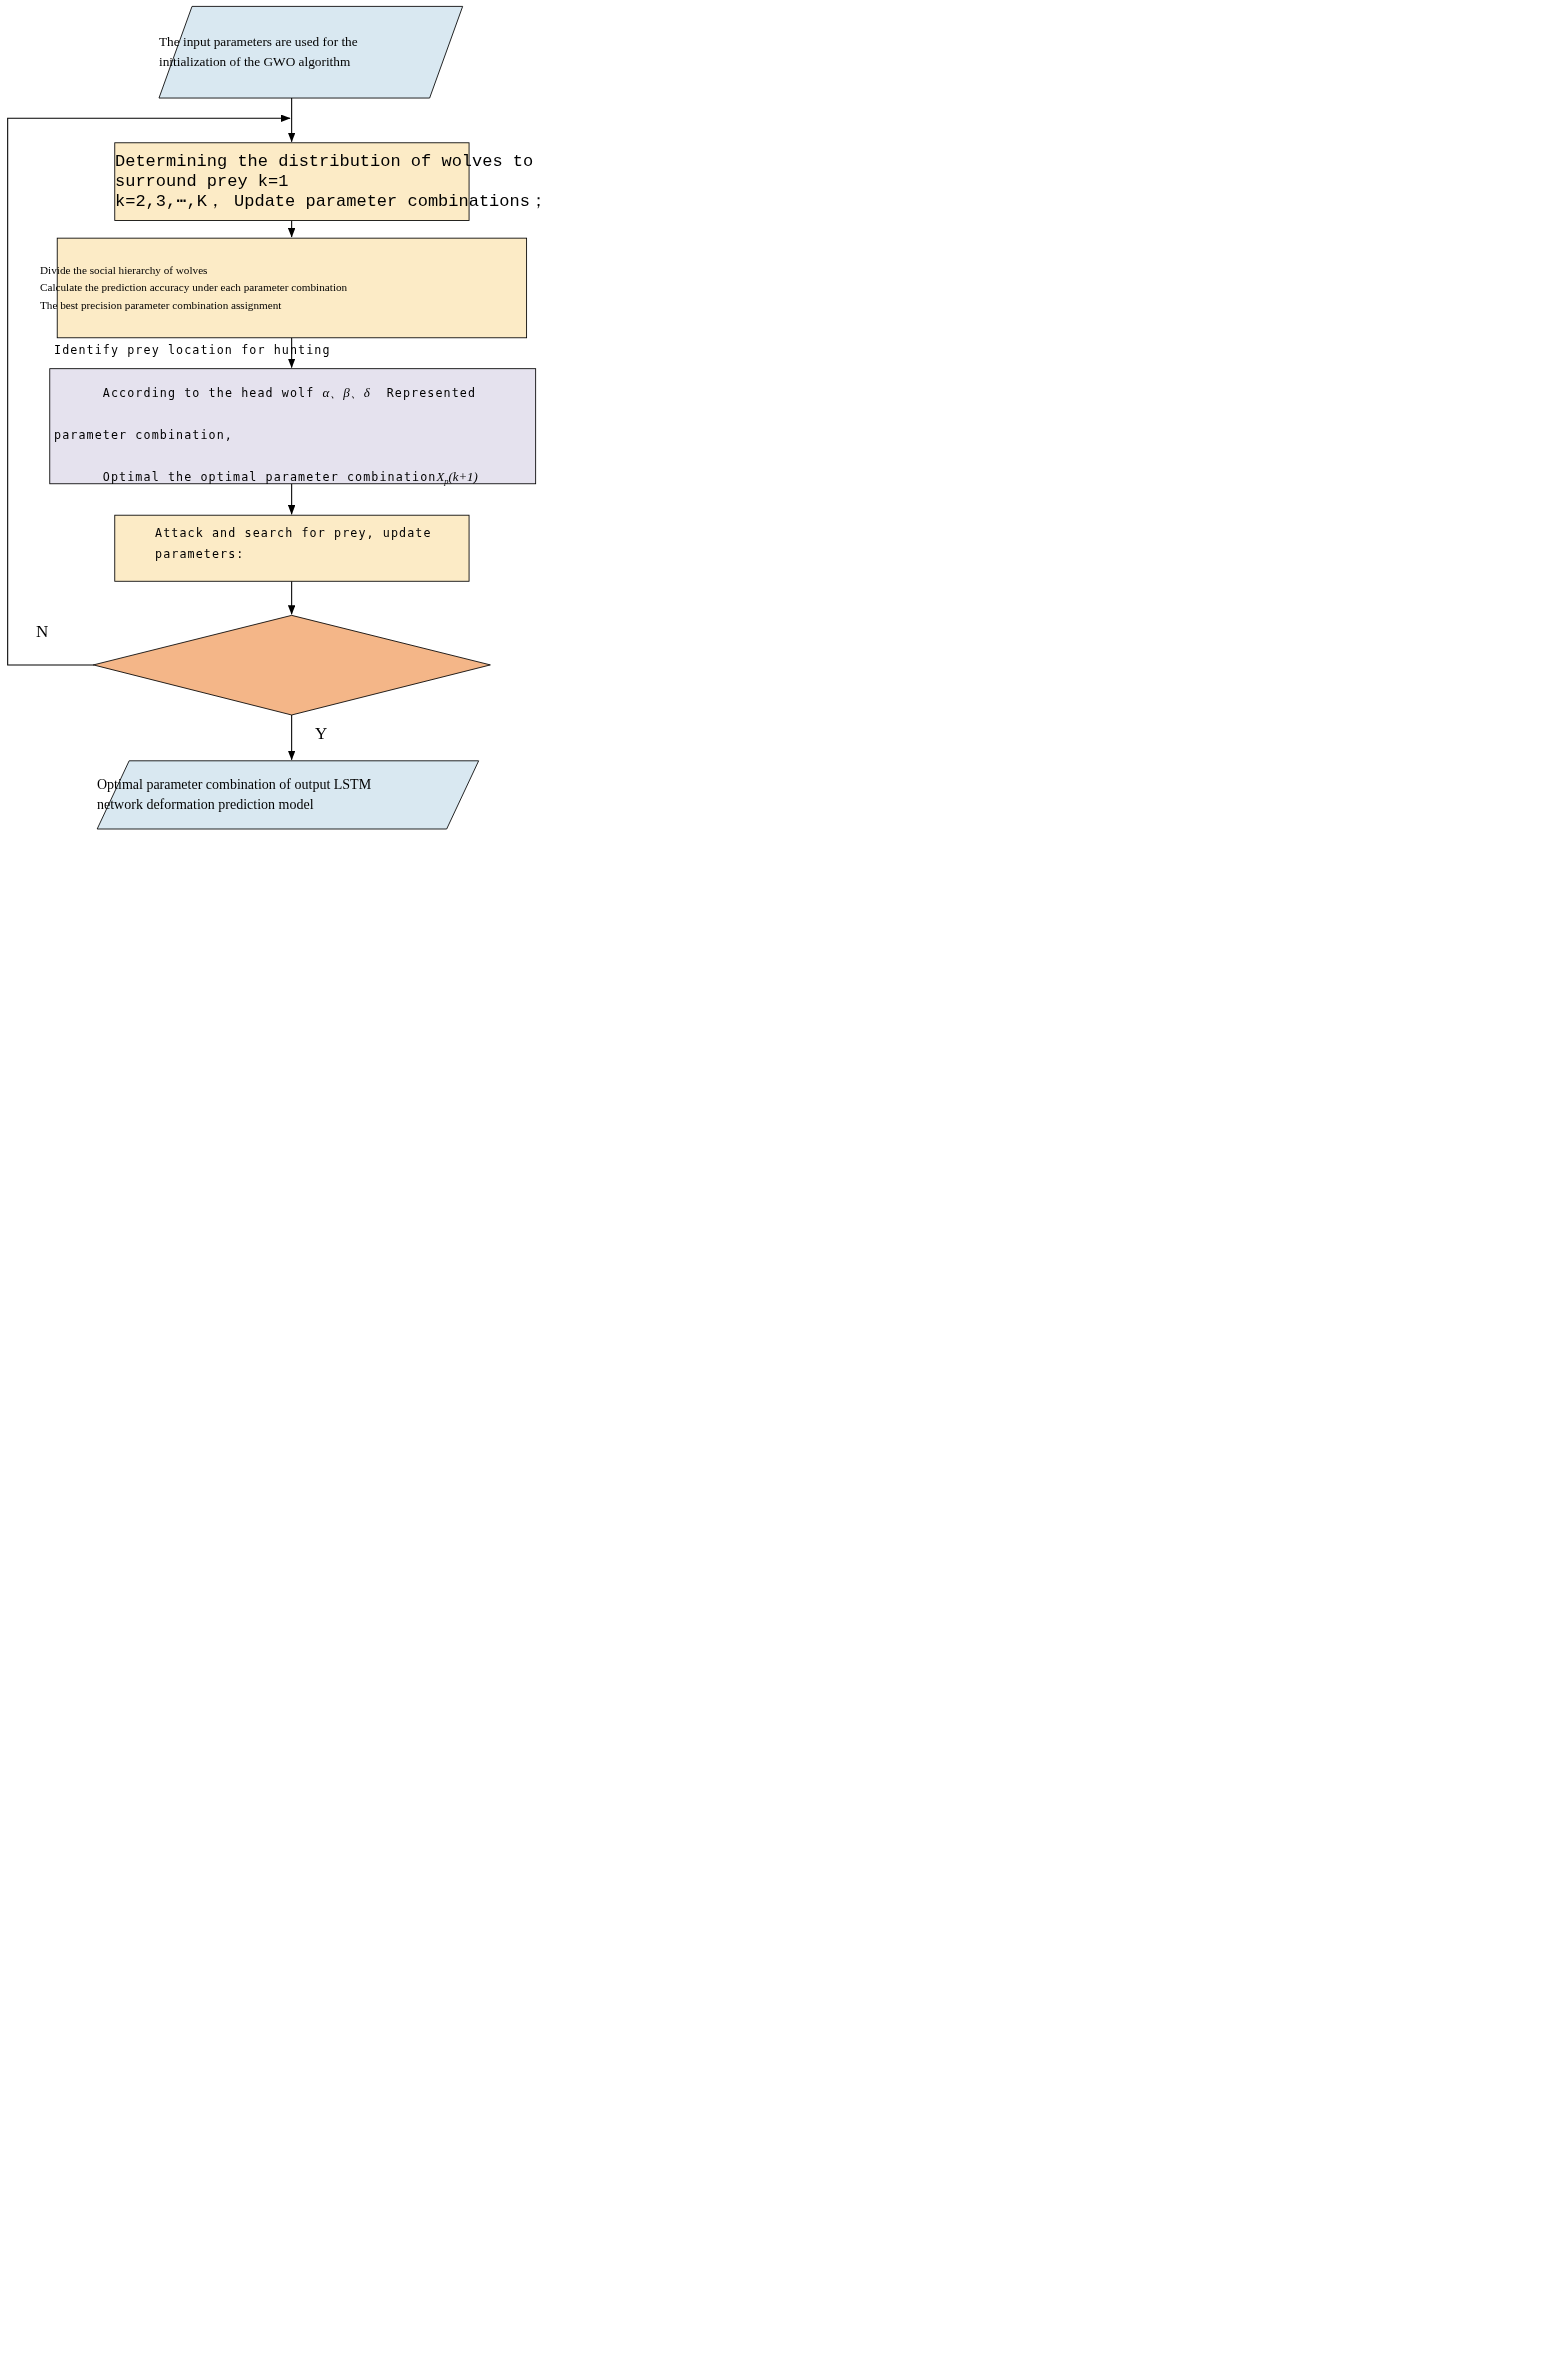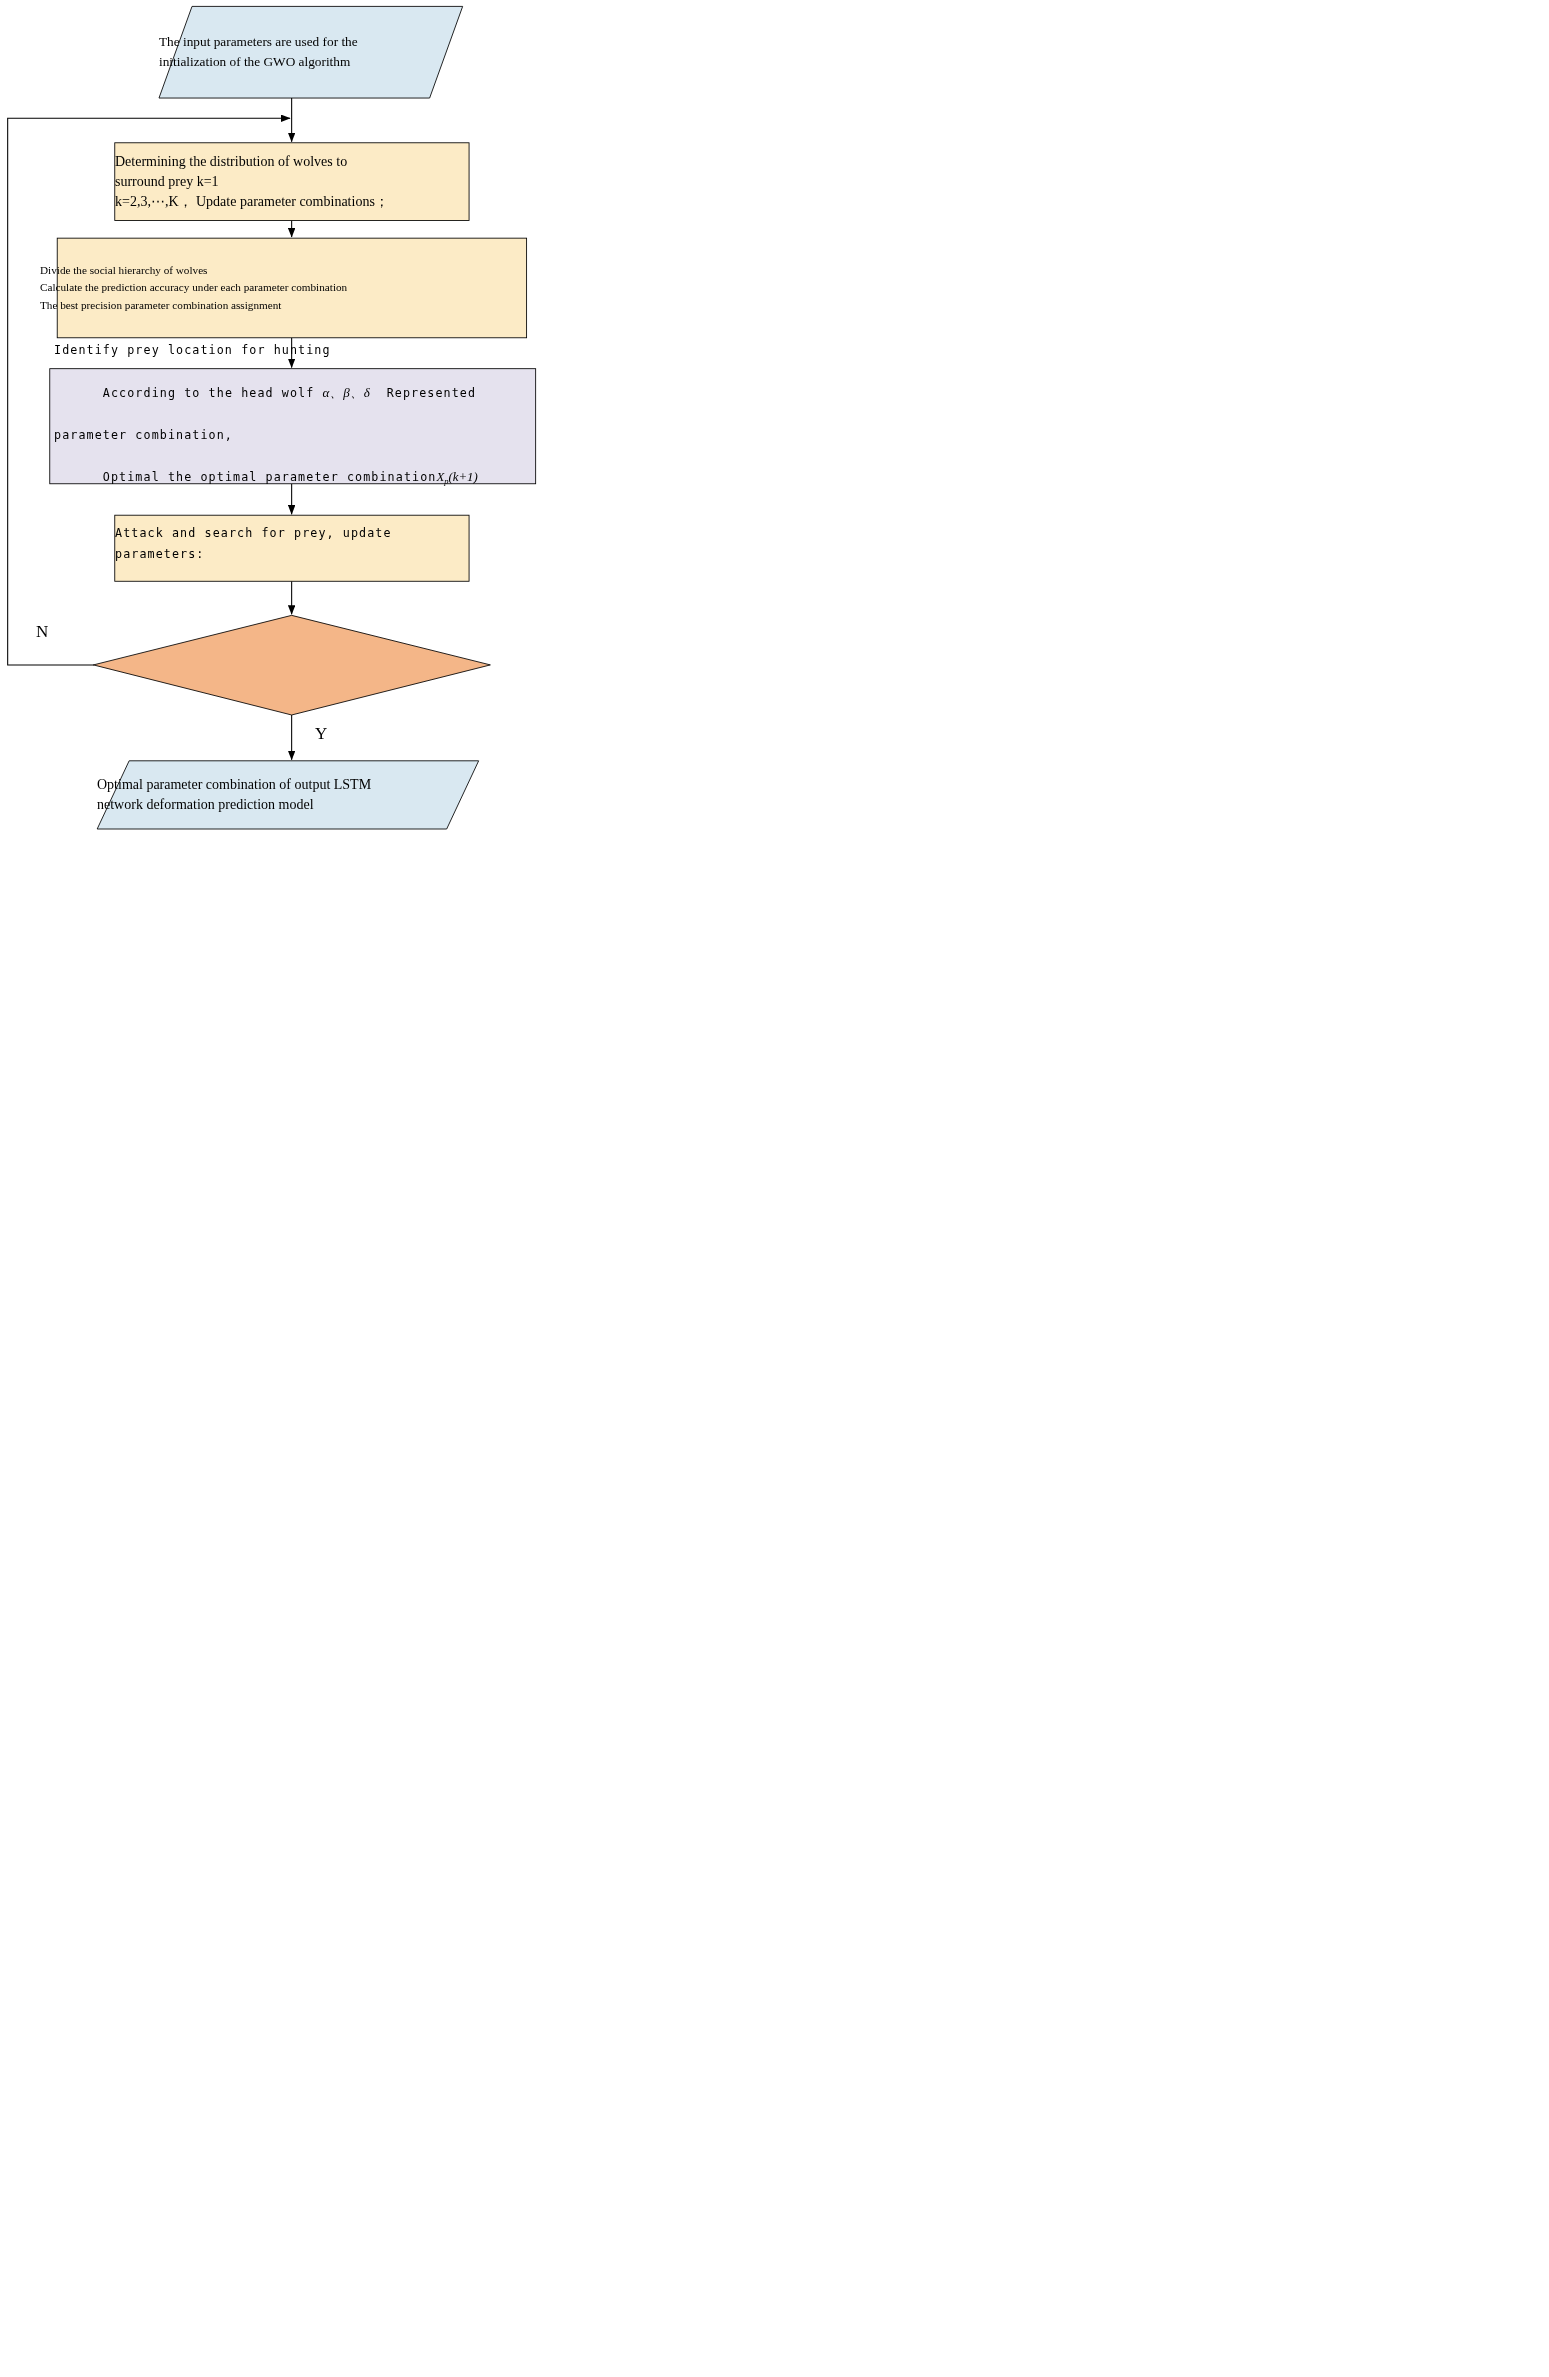--- a/index.html
+++ b/index.html
@@ -37,21 +37,21 @@
     flex-direction: column;
     align-items: flex-start;
     justify-content: center;
     text-align: center;
     color: #000000;
   }
   .ln {
     white-space: pre;
   }
   .serif-lg .ln   { font-size: 13.3px; line-height: 20px; font-family: "Liberation Serif", serif; }
-  .serif-md .ln   { font-size: 14px; line-height: 20px; font-family: Liberation Serif, serif; }
+  .serif-md .ln   { font-size: 17px; line-height: 20px; font-family: Liberation Mono, monospace; }
   .serif-sm .ln   { font-size: 11.2px; line-height: 17.6px; font-family: "Liberation Serif", serif; }
   .serif-end .ln  { font-size: 14px; line-height: 20px; font-family: "Liberation Serif", serif; }
   .mono .ln {
     font-size: 11.7px;
     line-height: 21px;
     letter-spacing: 1.1px;
     font-family: "DejaVu Sans Mono", "Liberation Mono", monospace;
   }
   .greek {
     font-family: "Liberation Serif", serif;
@@ -129,21 +129,21 @@
     <div class="ln">Identify prey location for hunting</div>
     <div class="ln">
       <span>According to the head wolf </span><span class="greek">α、β、δ</span><span>  Represented</span>
     </div>
     <div class="ln">parameter combination,</div>
     <div class="ln">
       <span>Optimal the optimal parameter combination</span><span class="math">X</span><span class="math-sub">p</span><span class="math">(k+1)</span>
     </div>
   </div>
 
-  <div class="text-block mono" style="left:115px; top:515px; width:354px; height:58px;">
+  <div class="text-block mono" style="left:115px; top:515px; width:354px; height:58px;padding-left:40px;">
     <div class="ln">Attack and search for prey, update</div>
     <div class="ln">parameters:</div>
   </div>
 
 
   <div class="branch-label" style="left:36px; top:622px;">N</div>
   <div class="branch-label" style="left:315px; top:724px;">Y</div>
 
   <div class="text-block serif-end" style="left:97px; top:761px; width:382px; height:68px;">
     <div class="ln">Optimal parameter combination of output LSTM</div>

